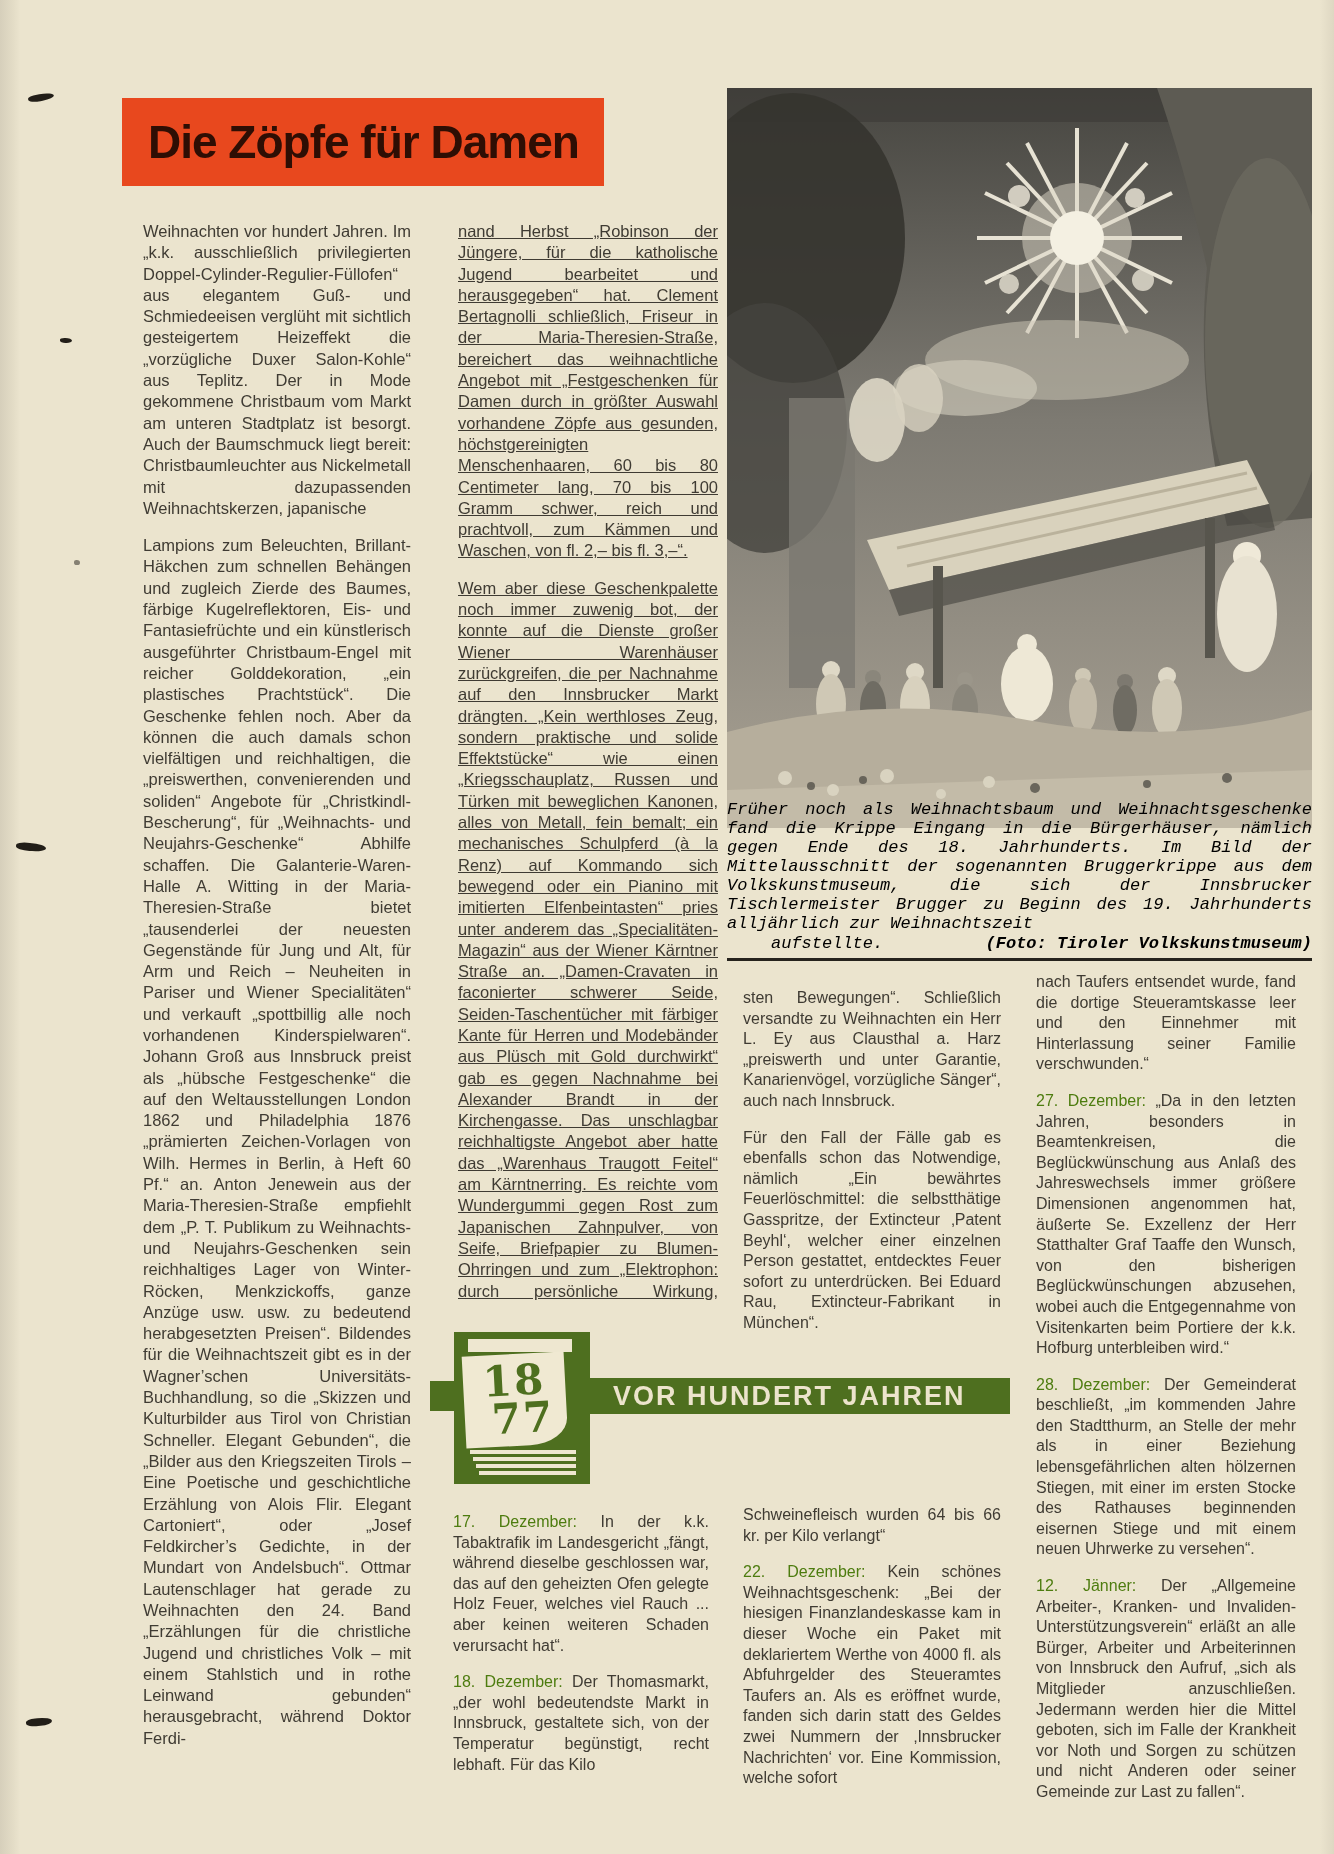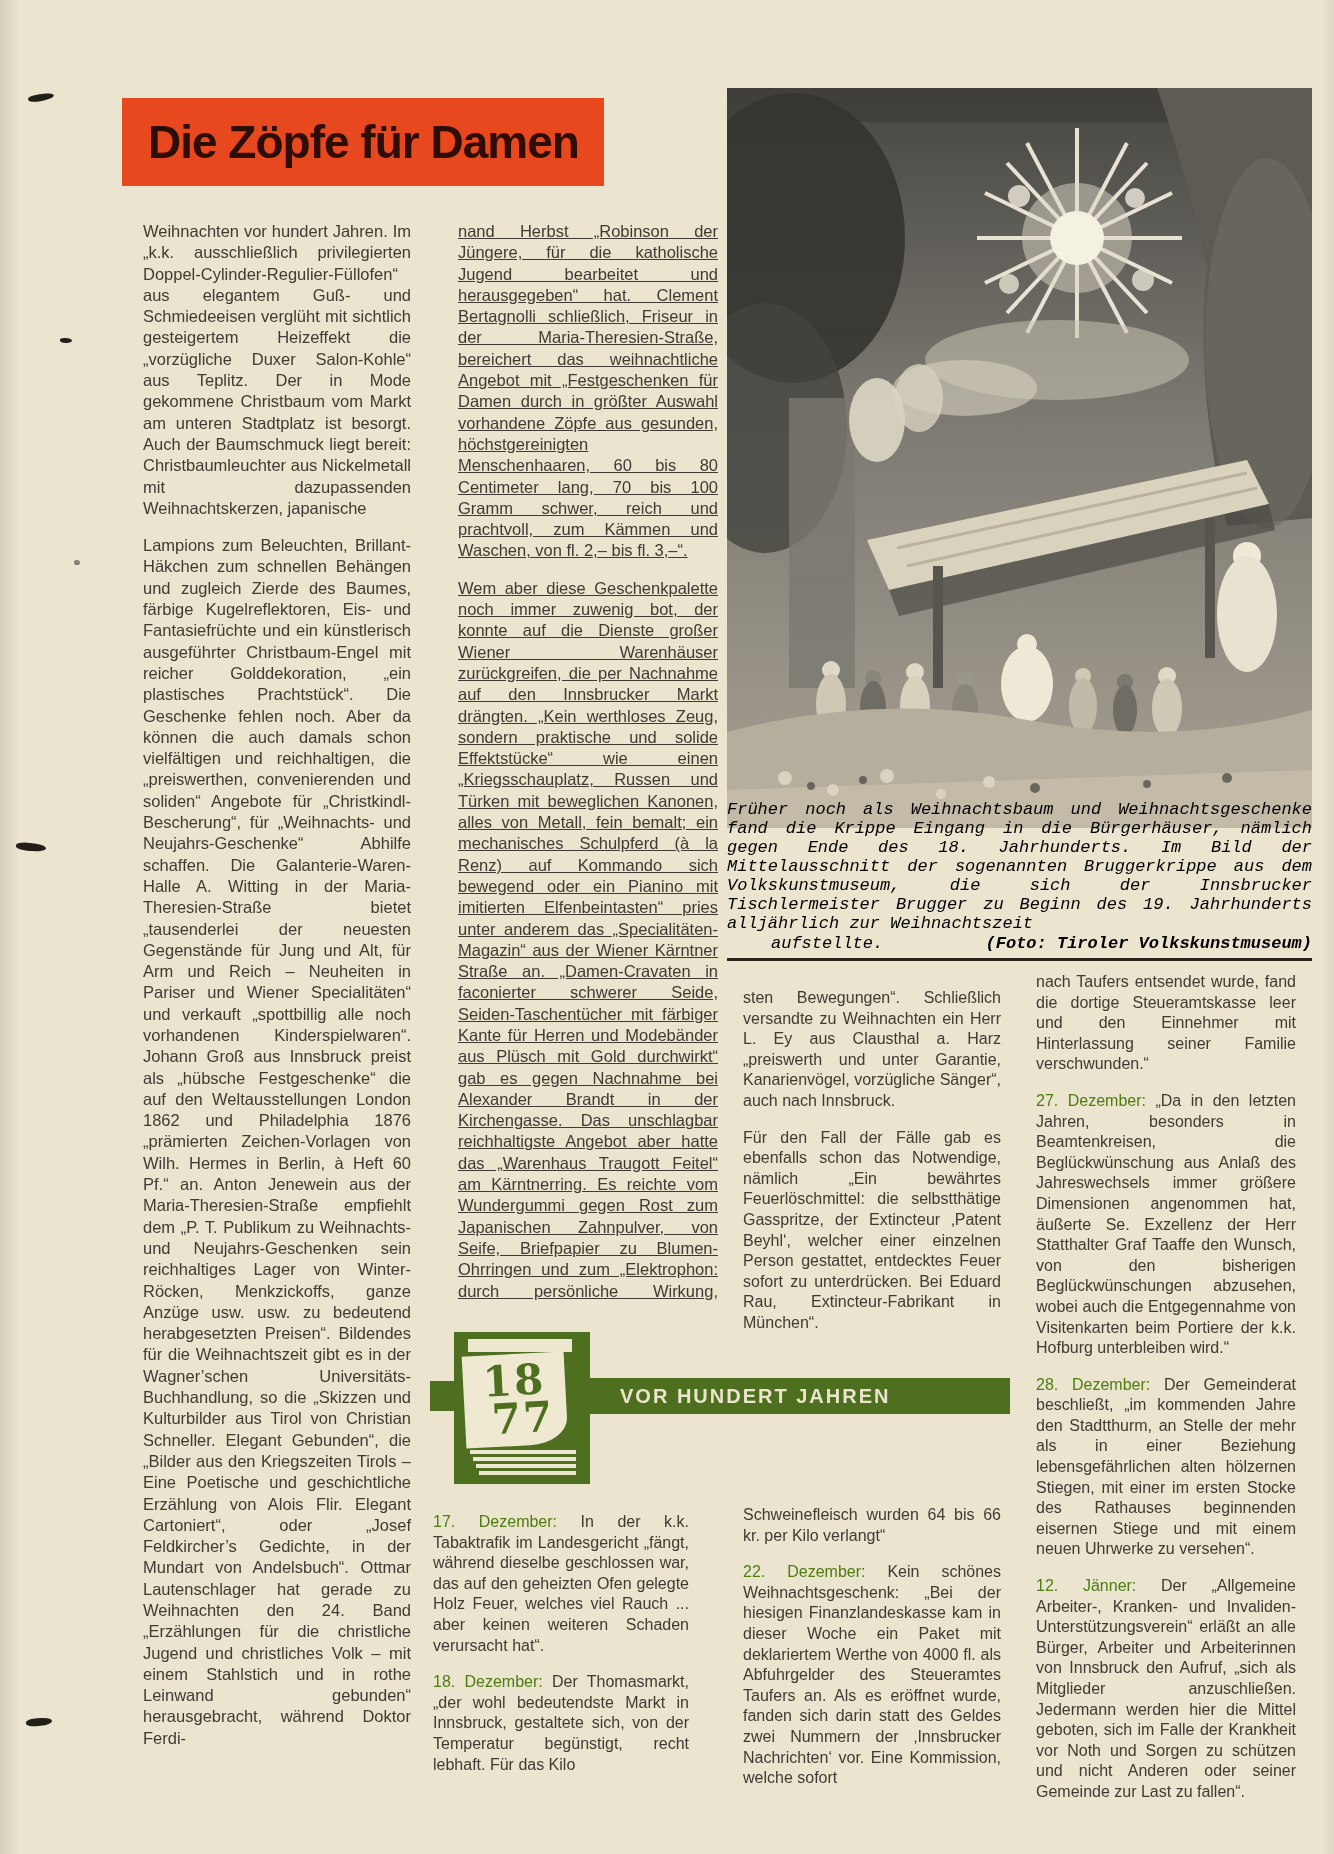--- a/index.html
+++ b/index.html
@@ -27,21 +27,21 @@
   
   .col{position:absolute; text-align:justify; overflow:hidden;}
   .col p{margin:16px;}
   .upper{font-size:16.5px; line-height:21.3px;}
   .lower{font-size:16px; line-height:20.6px;}
   .col1{left:127px; top:205px; width:300px; height:1575px;}
   .col2{left:442px; top:205px; width:292px; height:1100px;text-decoration:underline;}
   .col3a{left:727px; top:972px; width:290px; height:360px;}
   .col3b{left:727px; top:1505px; width:290px; height:300px;}
   .col4{left:1020px; top:972px; width:292px; height:870px;}
-  .col5{left:417px; top:1512px; width:288px; height:300px;}
+  .col5{left:437px; top:1512px; width:288px; height:300px;}
 
   .byline-block{margin:14px 0 12px 0;}
   .rule-split{display:flex; justify-content:space-between; height:2px; margin:0 0 9px 0;}
   .rule-split i{display:block; height:2px; background:#3a362c;}
   .rule-split i:first-child{width:57%;}
   .rule-split i:last-child{width:37%;}
   .rule-full{height:2px; background:#3a362c; margin-top:9px;}
   .byline{text-align:center; font-weight:bold; font-size:18px; letter-spacing:.5px; color:#35312a;}
 
   .entry{margin-top:12px;}
@@ -69,21 +69,21 @@
     display:flex; flex-direction:column; align-items:center; justify-content:center;}
   .cal-page .d1,.cal-page .d2{font-family:"DejaVu Serif", serif; font-weight:bold;
     font-size:42px; line-height:38px; color:#4e6f1f; letter-spacing:2px;}
   .cal-page .d2{margin-left:14px;}
   .cal-stack{position:absolute; left:16px; top:118px; width:106px;}
   .cal-stack i{display:block; height:4px; background:#eee7d0; margin-bottom:3px;}
   .cal-stack i:nth-child(2){margin-left:3px;} .cal-stack i:nth-child(3){margin-left:6px;}
   .cal-stack i:nth-child(4){margin-left:9px;}
   .green-bar{position:absolute; left:588px; top:1378px; width:422px; height:36px; background:#4e6f1f;
     display:flex; align-items:center;}
-  .green-bar span{margin-left:32px; font-size:20px; font-weight:bold; letter-spacing:2px; color:#ece4cc;}
+  .green-bar span{margin-left:25px; font-size:27px; font-weight:bold; letter-spacing:2px; color:#ece4cc;}
 </style>
 </head>
 <body>
 
 <div class="page">
 
   <div class="mark" style="left:28px; top:94px; width:26px; height:7px; transform:rotate(-10deg);"></div>
   <div class="mark" style="left:60px; top:338px; width:12px; height:5px;"></div>
   <div class="mark" style="left:74px; top:560px; width:6px; height:5px; opacity:.5;"></div>
   <div class="mark" style="left:16px; top:843px; width:30px; height:8px; transform:rotate(4deg);"></div>

